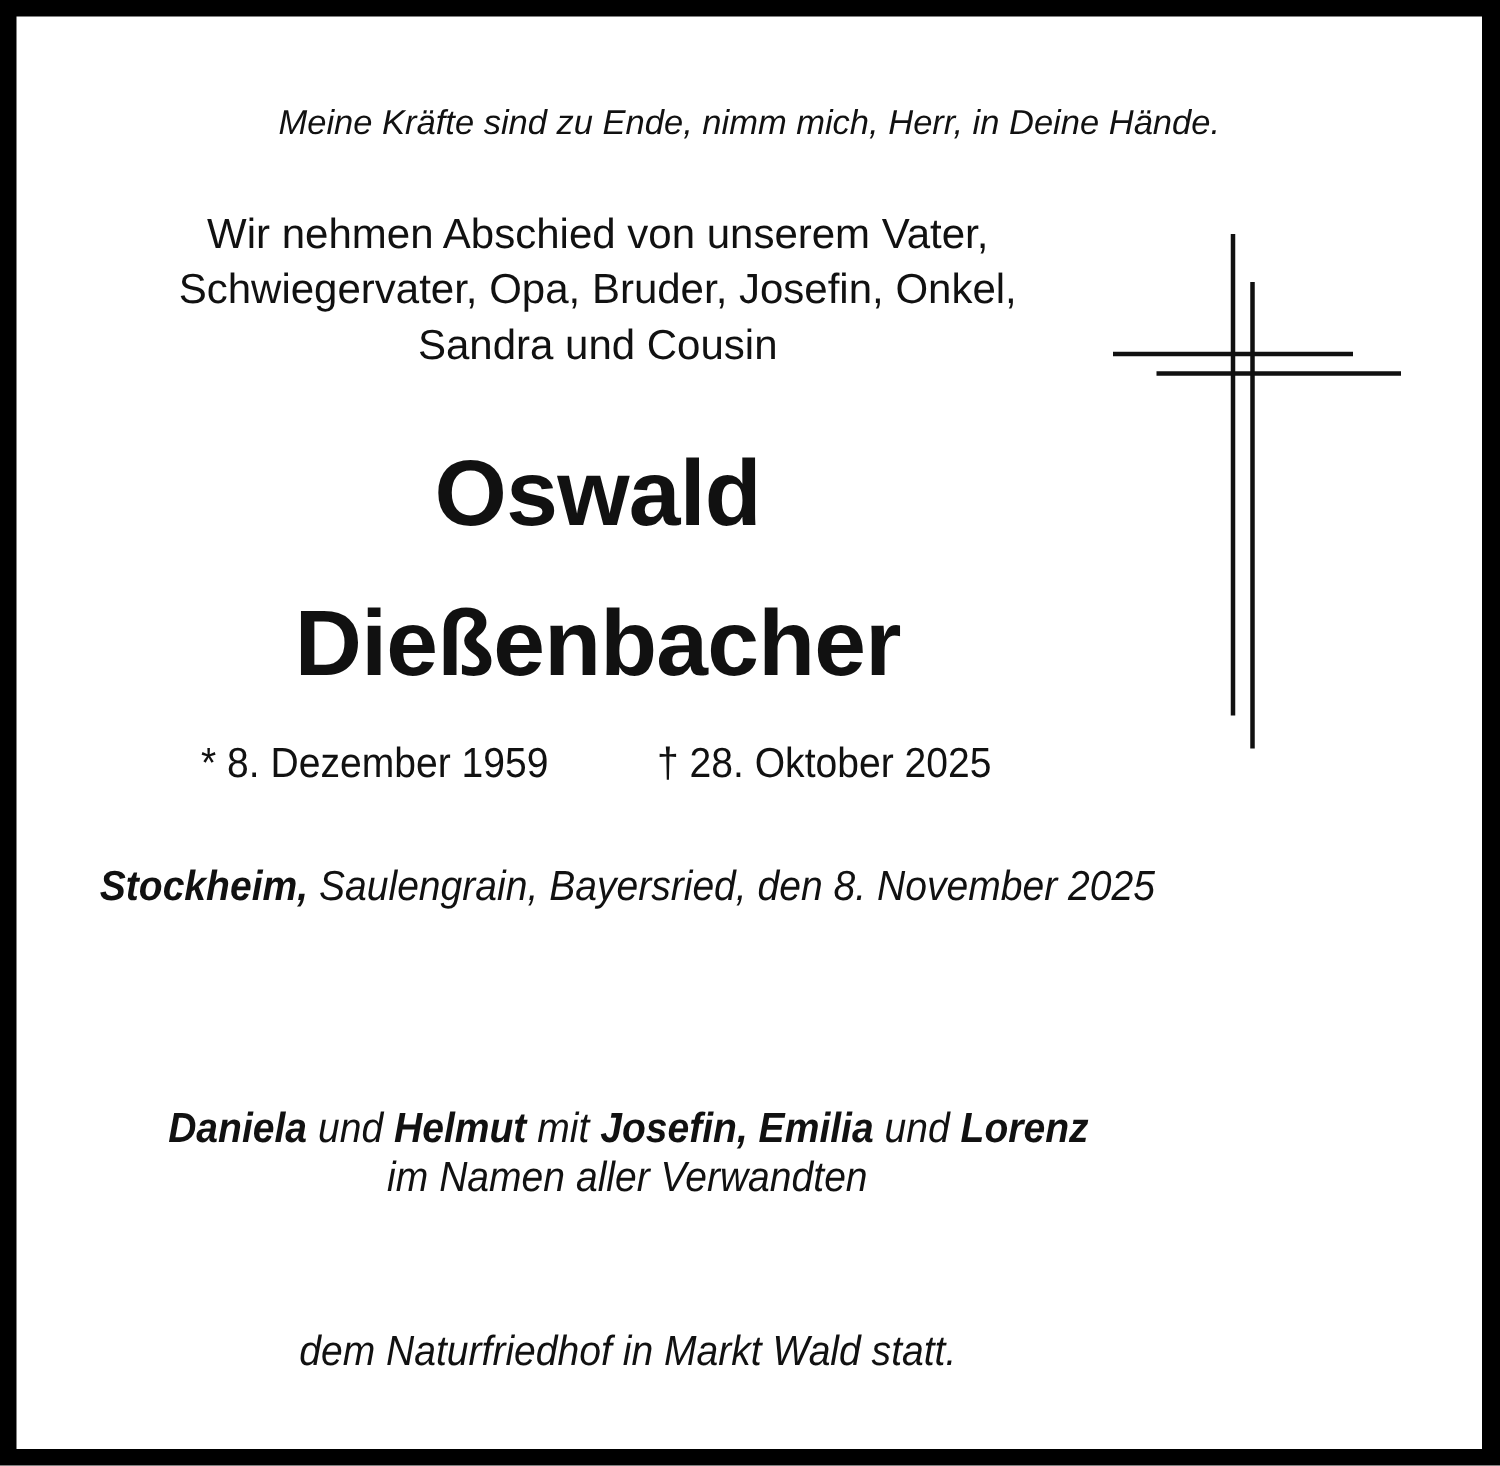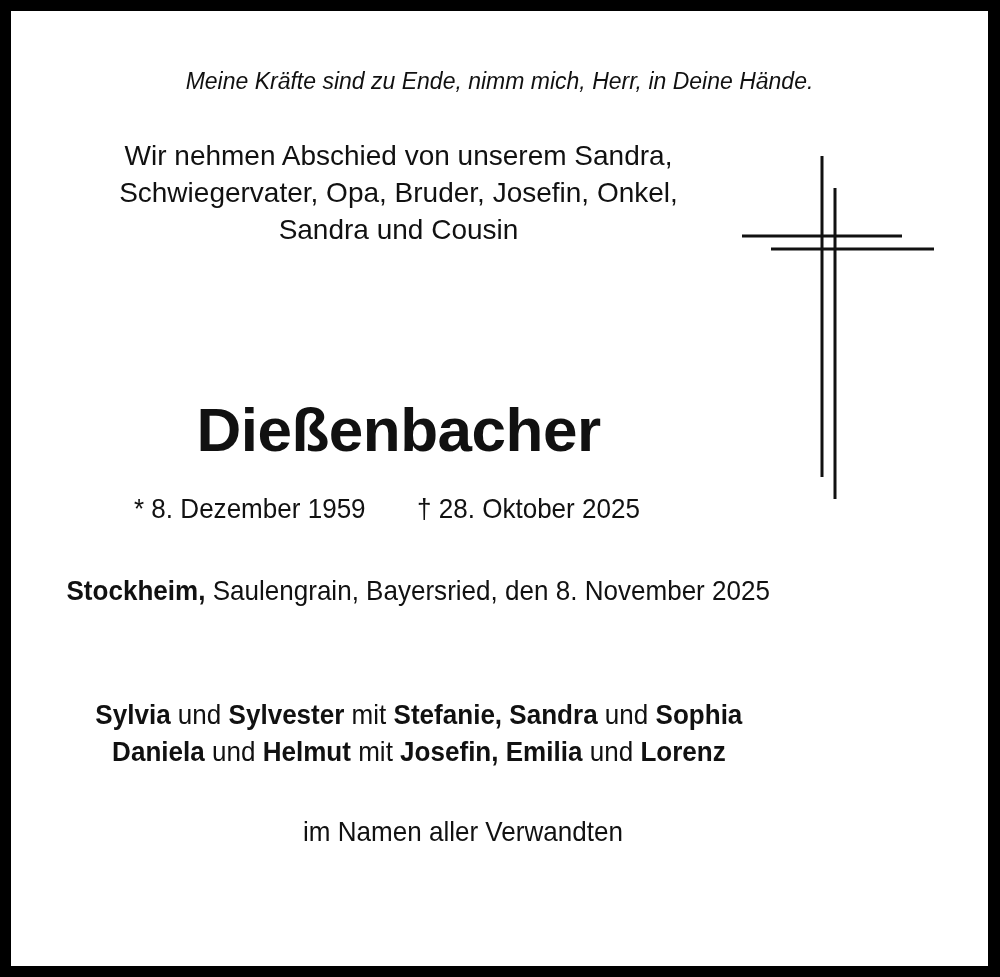--- a/index.html
+++ b/index.html
@@ -33,21 +33,21 @@
   }
   .name {
     left: 55px; width: 665px;
     font-size: 62px; font-weight: bold;
     letter-spacing: -0.5px;
   }
   .dates {
     top: 484px; font-size: 28px;
   }
   .center {
-    left: 0; width: 815px;
+    left: 0; width: 815px; font-style: italic;
   }
   .cond {
     display: inline-block;
     transform: scaleX(0.93);
     transform-origin: center;
   }
   .place { top: 566px; font-size: 28px; }
   .gedenken { top: 641px; font-size: 28px; }
   .family { font-size: 28px; }
   .closing { font-size: 28px; }
@@ -57,48 +57,49 @@
     width: 977px; height: 955px;
   }
 </style>
 </head>
 <body>
 
 <div class="card">
 
   <div class="line motto">Meine Kräfte sind zu Ende, nimm mich, Herr, in Deine Hände.</div>
 
-  <div class="line intro" style="top:131px;">Wir nehmen Abschied von unserem Sandra,</div>
+  <div class="line intro" style="top:131px;">Wir nehmen Abschied von unserem Vater,</div>
   <div class="line intro" style="top:168px;">Schwiegervater, Opa, Bruder, Josefin, Onkel,</div>
   <div class="line intro" style="top:205px;">Sandra und Cousin</div>
 
+  <div class="line name" style="top:288px;">Oswald</div>
   <div class="line name" style="top:388px;text-align:center;">Dießenbacher</div>
 
   <div class="line dates" style="left:77px;margin-left:46px;">
     <span class="cond" style="transform-origin:left;">* 8. Dezember 1959</span>
   </div>
-  <div class="line dates" style="left:406px;">
+  <div class="line dates" style="left:427px;">
     <span class="cond" style="transform-origin:left;">† 28. Oktober 2025</span>
   </div>
 
   <div class="line center place">
     <span class="cond"><b>Stockheim,</b><span> Saulengrain, Bayersried, den 8. November 2025</span></span>
   </div>
 
 
-  <div class="line center family" style="top:690px;">
-    <span class="cond" id="fam1"><b>Sylvia</b><span> und </span><b>Sylvester</b><span> mit </span><b>Stefanie, Sandra</b><span> und </span><b>Sophia</b></span>
-  </div>
   <div class="line center family" style="top:727px;">
     <span class="cond" id="fam2"><b>Daniela</b><span> und </span><b>Helmut</b><span> mit </span><b>Josefin, Emilia</b><span> und </span><b>Lorenz</b></span>
   </div>
-  <div class="line center family" style="top:807px;margin-left:44px;">
+  <div class="line center family" style="top:760px;">
     <span class="cond">im Namen aller Verwandten</span>
   </div>
 
+  <div class="line center closing" style="top:876px;">
+    <span class="cond">dem Naturfriedhof in Markt Wald statt.</span>
+  </div>
 
   <svg class="cross" viewBox="0 0 977 955" width="977" height="955">
     <g stroke="#111111" stroke-width="3" stroke-linecap="butt">
       <line x1="811" y1="145" x2="811" y2="466"></line>
       <line x1="824" y1="177" x2="824" y2="488"></line>
       <line x1="731" y1="225" x2="891" y2="225"></line>
       <line x1="760" y1="238" x2="923" y2="238"></line>
     </g>
   </svg>
 </div>

